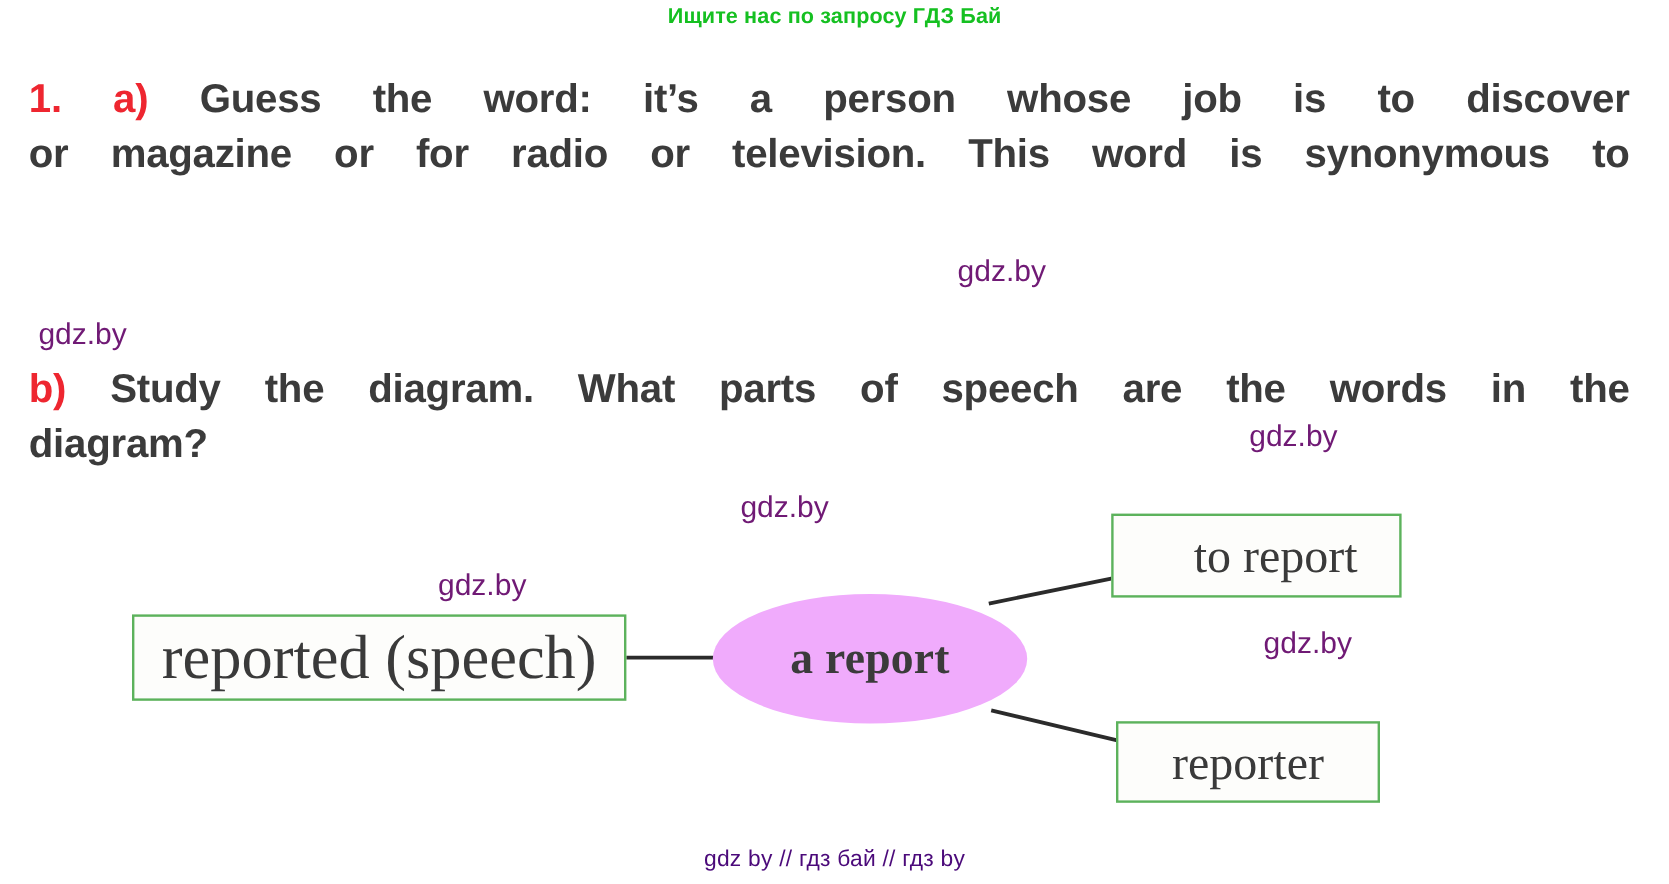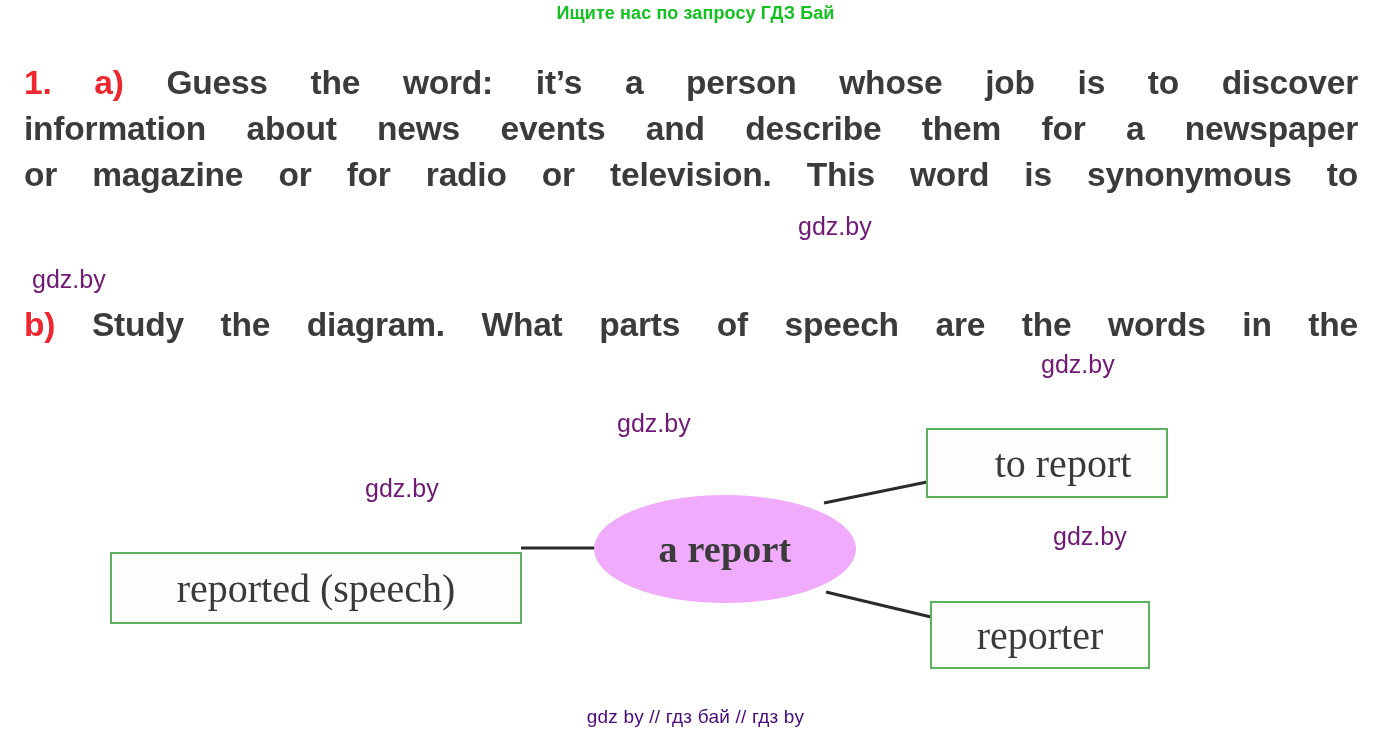--- a/index.html
+++ b/index.html
@@ -81,22 +81,21 @@
     justify-content: center;
     font-family: "Liberation Serif", serif;
     color: #3a3a3a;
     font-weight: 400;
   }
   #node-reported {
     left: 110px;
     top: 512px;
     width: 412px;
     height: 72px;
-    font-size: 40px;
-    margin-top: 40px;
+    font-size: 52px;
   }
   #node-to-report {
     left: 926px;
     top: 428px;
     width: 242px;
     height: 70px;
     font-size: 40px;
     padding-left: 32px;
   }
   #node-reporter {
@@ -138,27 +137,27 @@
   }
 </style>
 </head>
 <body>
 
 <div class="promo">Ищите нас по запросу ГДЗ Бай</div>
 
 <div class="task-block" id="task-a">
   <span class="justify-line"><span class="marker">1. a)</span>
     <span>Guess the word: it’s a person whose job is to discover</span></span>
-  <span class="justify-line">information about news events and describe them for a newspaper</span>
   <span class="justify-line">or magazine or for radio or television. This word is synonymous to</span>
 </div>
 
 <div class="task-block" id="task-b">
   <span class="justify-line"><span class="marker">b)</span>
     <span>Study the diagram. What parts of speech are the words in the</span></span>
+  <span class="last-line">diagram?</span>
 </div>
 
 <div class="wm" style="left:32px;  top:265px;">gdz.by</div>
 <div class="wm" style="left:798px; top:212px;">gdz.by</div>
 <div class="wm" style="left:1041px;top:350px;">gdz.by</div>
 <div class="wm" style="left:617px; top:409px;">gdz.by</div>
 <div class="wm" style="left:365px; top:474px;">gdz.by</div>
 <div class="wm" style="left:1053px;top:522px;">gdz.by</div>
 
 <svg width="1391" height="737" style="position:absolute;left:0;top:0;pointer-events:none;">

